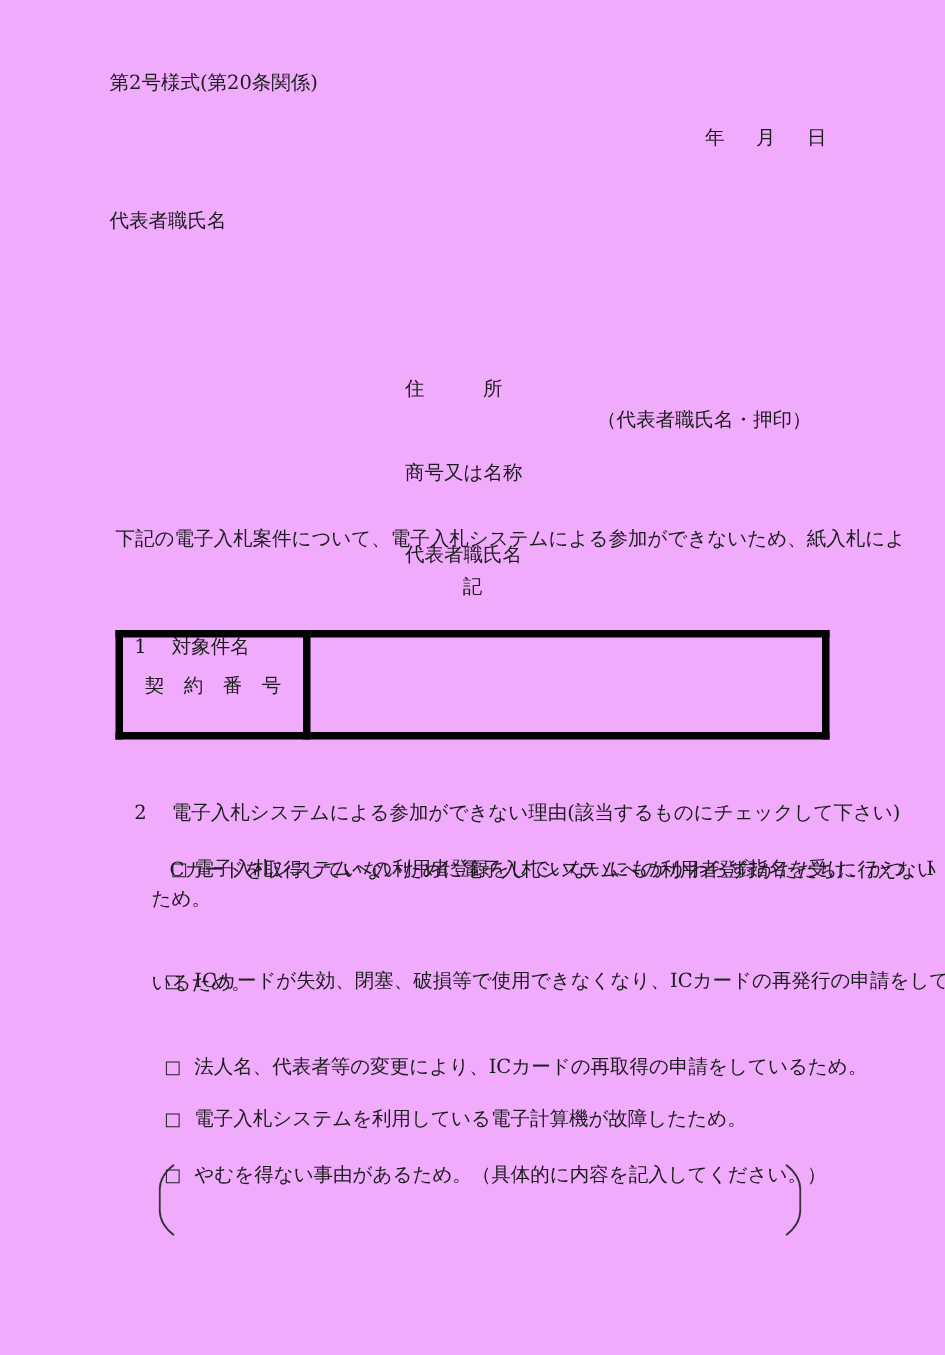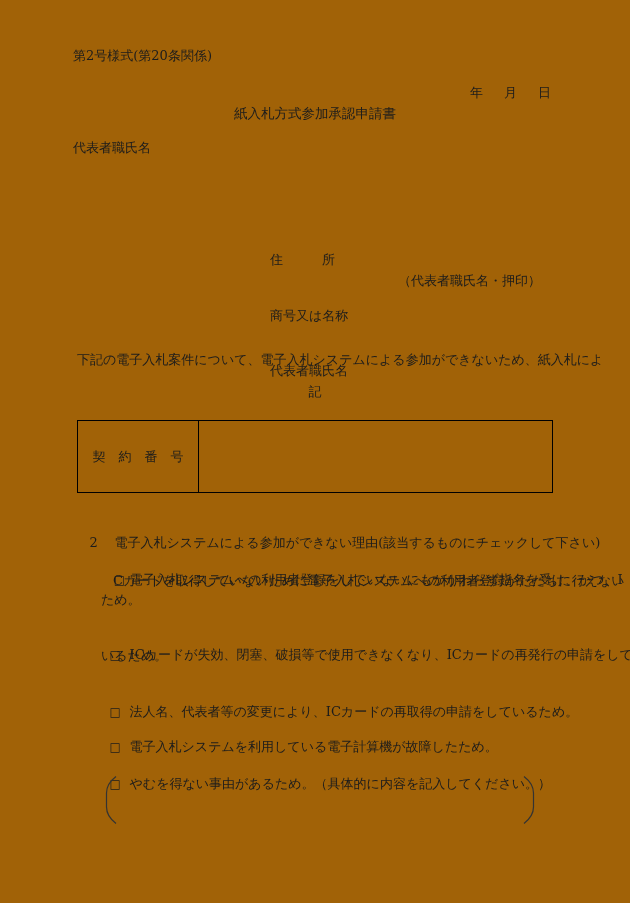--- a/index.html
+++ b/index.html
@@ -1,73 +1,75 @@
 <!DOCTYPE html>
 <html lang="ja"><head>
 <meta charset="utf-8">
 <style>
   html,body{margin:0;padding:0;background:#ffffff;}
   .page{
     position:relative;
     width:630px;height:903px;
-    background:#a16207;
+    background:#f0abfc;
     color:#1c1c1c;
     font-family:"DejaVu Serif","Liberation Serif",serif;
     font-size:13px;
     overflow:hidden;
   }
   .abs{position:absolute;white-space:pre;line-height:1.45;}
   .center{left:0;width:630px;text-align:center;}
   .num{display:inline-block;width:25px;}
   .cbx{display:inline-block;width:20px;font-family:"DejaVu Sans","Liberation Sans",sans-serif;font-size:12px;}
   .applicant-block{line-height:18.5px;}
   .para{width:496px;line-height:20px;}
   table.ctable{
     position:absolute;left:77px;top:420px;
     width:476px;height:73px;
     border-collapse:collapse;table-layout:fixed;
   }
-  table.ctable td{border:1px solid #000000;padding:0;}
+  table.ctable td{border:5px solid #000000;padding:0;}
   td.lbl{width:120px;text-align:center;vertical-align:middle;}
   td.val{vertical-align:middle;}
   tr.r1{height:37px;} tr.r2{height:36px;}
   .bracket-svg{position:absolute;}
   .date-row{display:flex;gap:21px;}
 </style>
 </head>
 <body>
 
 <div class="page">
 
   <div class="abs" style="left:73px;top:47px;">第2号様式(第20条関係)</div>
 
   <div class="abs date-row" style="left:470px;top:84px;">
     <span>年</span>
     <span>月</span>
     <span>日</span>
   </div>
 
-  <div class="abs center" style="top:104px;font-size:13.5px;">紙入札方式参加承認申請書</div>
 
   <div class="abs" style="left:73px;top:139px;">代表者職氏名</div>
 
   <div class="abs applicant-block" style="left:270px;top:214px;">
     <div>住　　　所</div>
     <div>商号又は名称</div>
     <div>代表者職氏名</div>
   </div>
 
   <div class="abs" style="left:398px;top:272px;">（代表者職氏名・押印）</div>
 
   <div class="abs para" style="left:64px;top:310px;">
     <div>　下記の電子入札案件について、電子入札システムによる参加ができないため、紙入札によ</div>
   </div>
 
   <div class="abs center" style="top:383px;">記</div>
 
+  <div class="abs" style="left:73px;top:404px;">
+    <span class="num">1</span><span>対象件名</span>
+  </div>
 
   <table class="ctable">
     <tbody>
         <tr class="r1">
       <td class="lbl">契　約　番　号</td>
       <td class="val"></td>
     </tr>
   </tbody>
     </table>
 

